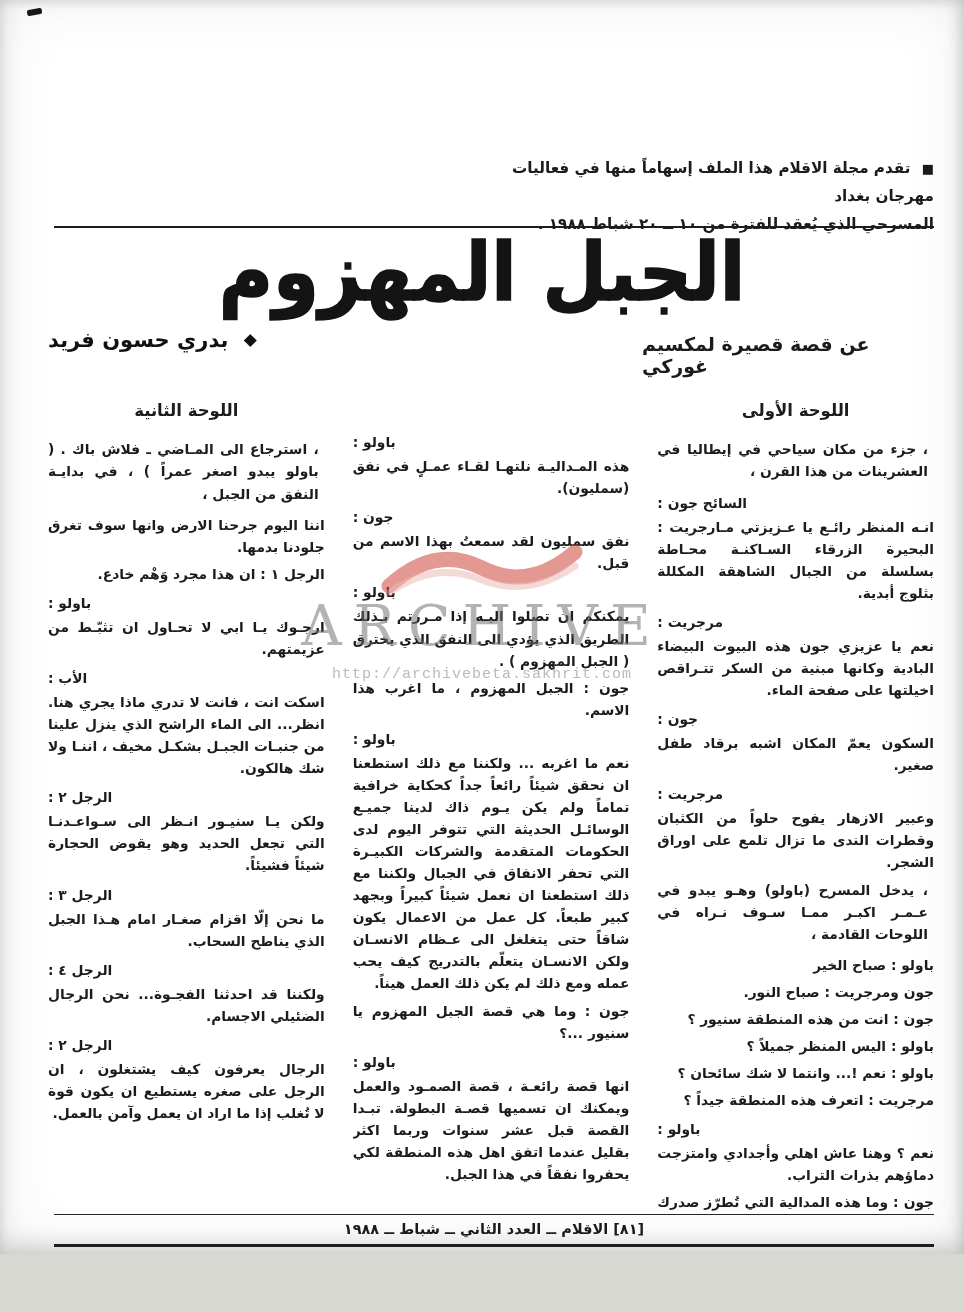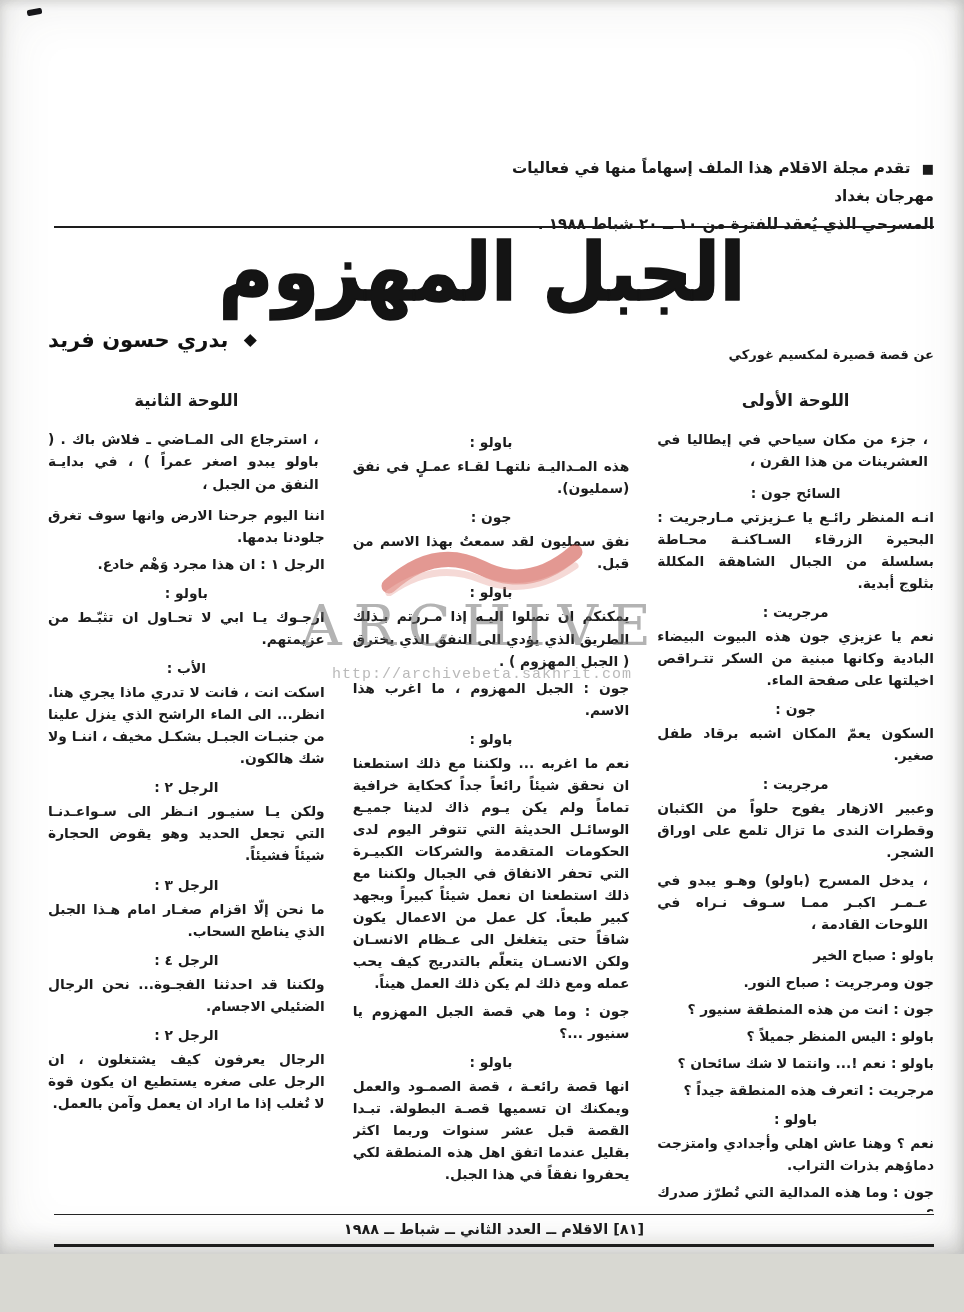--- a/index.html
+++ b/index.html
@@ -32,44 +32,44 @@
   .title {
     position:absolute; top:228px; left:0; right:0; text-align:center;
     direction:rtl; font-size:74px; font-weight:bold; color:#141414;
     transform:scaleY(1.08); -webkit-text-stroke:1.5px #141414;
     text-shadow: 0.5px 0 0 #141414;
     line-height:1.2;
   }
 
   
   .source-note {
-    position:absolute; top:347px; right:30px; width:292px;
-    direction:rtl; text-align:right; font-size:13px; font-weight:bold;
+    position:absolute; top:333px; right:30px; width:292px;
+    direction:rtl; text-align:left; font-size:19px; font-weight:bold;
   }
   .author {
     position:absolute; top:328px; left:48px; width:282px;
     direction:rtl; text-align:left; font-size:21px; font-weight:bold;
     letter-spacing:0; color:#111;
   }
   .author .diamond { font-size:17px; margin-left:8px; vertical-align:2px; }
 
   
   .cols {
     position:absolute; top:386px; left:48px; right:30px; height:826px;
     display:flex; gap:28px; direction:rtl;
   }
   .col {
     flex:1 1 0; overflow:hidden; direction:rtl;
     font-size:13.8px; font-weight:700; line-height:1.6;
     text-align:justify; color:#1c1c1c;
   }
   .col.middle { padding-top:38px; }
   .col p { margin:0 0 5px; }
-  .col p.heading { text-align:center; font-size:16.5px; margin:2px 0 14px; }
-  .col p.label  { text-align:center; margin:7px 0 2px; }
+  .col p.heading { text-align:center; font-size:16.5px; margin:12px 0 14px; }
+  .col p.label  { text-align:left; margin:7px 0 2px; }
   .col p.stage  { margin:0 6px 9px 0; }
   .col p.para   { margin:0 0 5px; }
 
   
   .footer {
     position:absolute; left:54px; right:30px; top:1214px;
     padding:6px 0 7px; direction:rtl; text-align:center;
     font-size:14.5px; font-weight:bold;
     border-top:1.5px solid #262626; border-bottom:3px solid #1a1a1a;
   }

